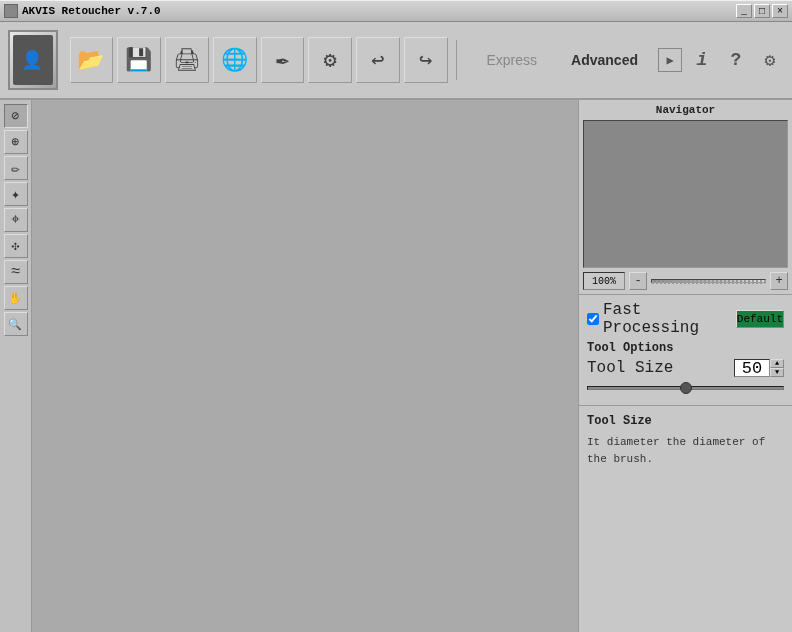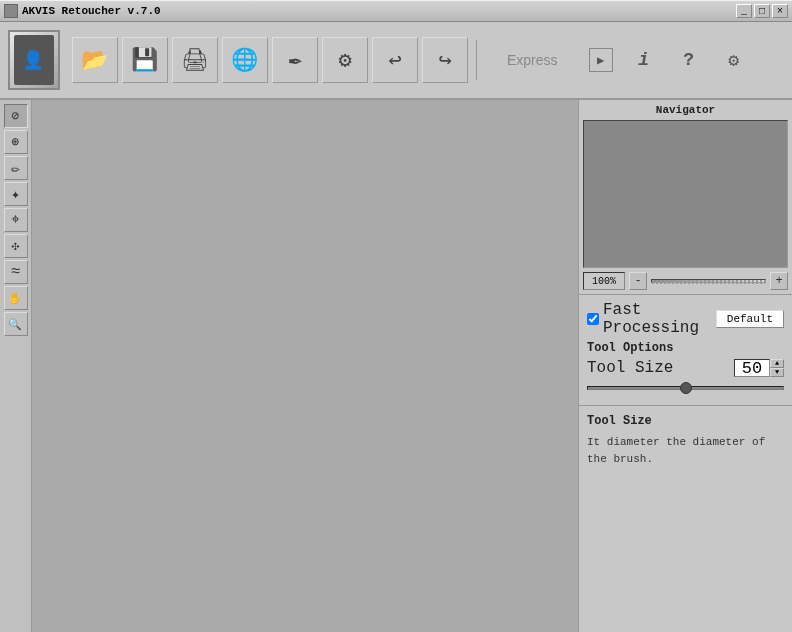--- a/index.html
+++ b/index.html
@@ -108,21 +108,21 @@
       width: 1px;
       height: 40px;
       background: #999;
       margin: 0 4px;
     }
 
     
     #tab-area {
       display: flex;
       align-items: center;
-      gap: 17px;
+      gap: 6px;
       margin-left: 8px;
     }
     .tab-btn {
       padding: 4px 14px;
       font-size: 14px;
       color: #888;
       cursor: pointer;
       background: transparent;
       border: none;
     }
@@ -294,22 +294,22 @@
       display: flex;
       align-items: center;
       gap: 4px;
     }
     input[type="checkbox"] {
       width: 12px;
       height: 12px;
       cursor: pointer;
     }
     .default-btn {
-      padding: 2px 10px;
-      background: #ffffff;
+      padding: 2px 0;
+      background: #15803d;
       border: 1px solid #888;
       border-top-color: #ddd;
       border-left-color: #ddd;
       font-size: 11px;
       font-family: 'Courier New', monospace;
       cursor: pointer;
     }
     .number-input-wrap {
       display: flex;
       align-items: center;
@@ -432,20 +432,21 @@
     <span style="font-size:22px;">↩</span>
   </div>
   <div class="toolbar-btn" title="Redo">
     <span style="font-size:22px;">↪</span>
   </div>
 
   <div class="toolbar-sep"></div>
 
   <div id="tab-area">
     <button class="tab-btn">Express</button>
+    <button class="tab-btn active">Advanced</button>
     <div class="tab-run">
       <span>▶</span>
     </div>
     <div class="tab-icon-btn">
       <span style="font-size:18px; font-style:italic; font-weight:bold; color:#555;">i</span>
     </div>
     <div class="tab-icon-btn">
       <span style="font-size:18px; font-weight:bold; color:#555;">?</span>
     </div>
     <div class="tab-icon-btn">

